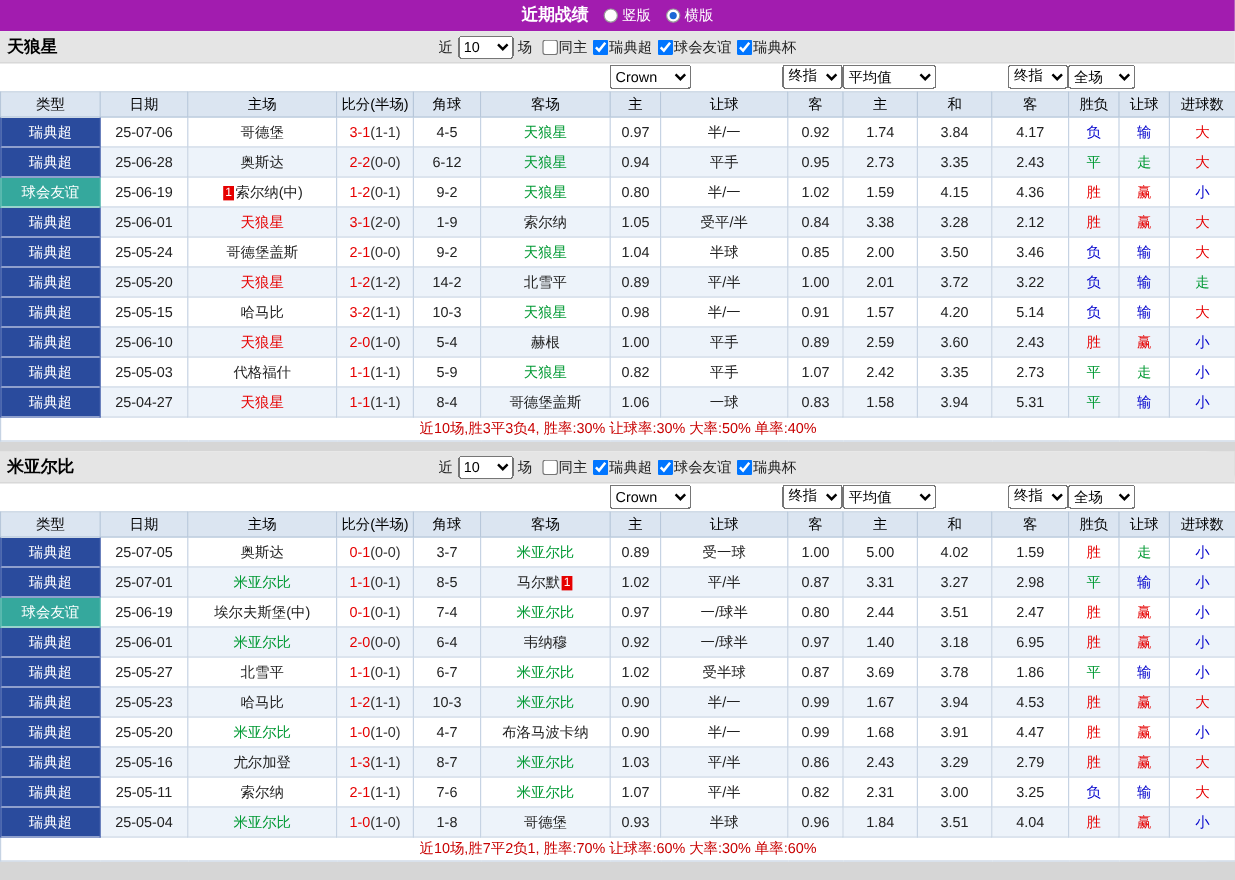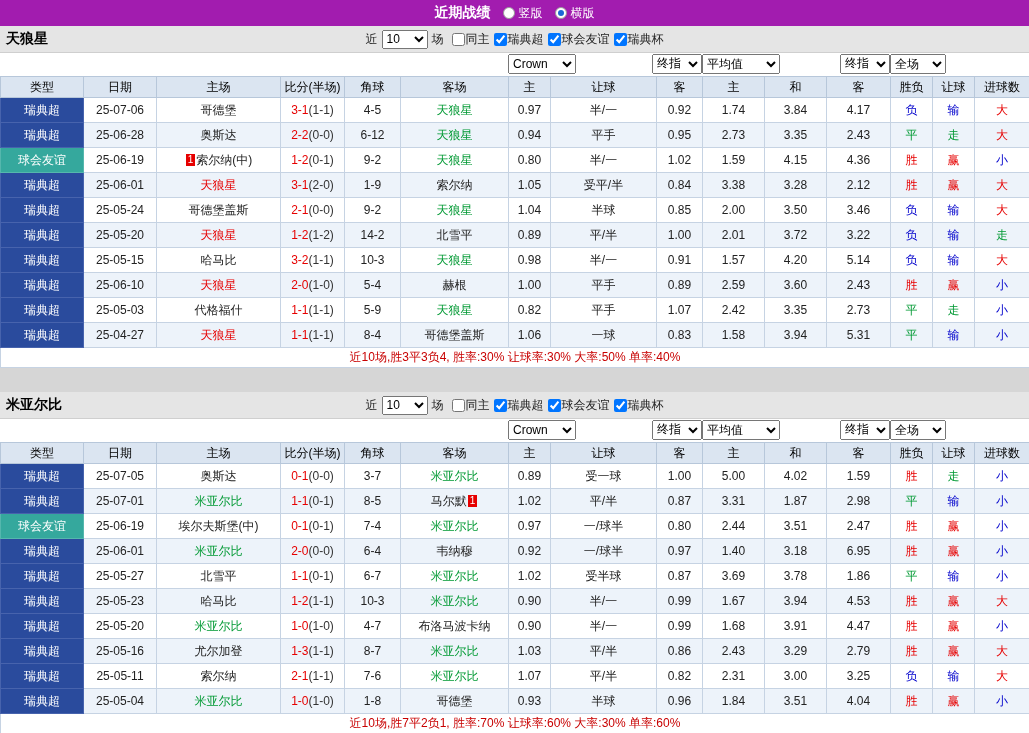--- a/index.html
+++ b/index.html
@@ -22,21 +22,21 @@
   .radio-circle {
     width:12px; height:12px; border-radius:50%;
     background:#fff; border:1px solid #9a9a9a; position:relative; display:inline-block;
   }
   .radio-circle.selected::after{
     content:""; position:absolute; left:2px; top:2px;
     width:6px; height:6px; border-radius:50%; background:#1b66d6;
   }
 
   .section { background:#fff; }
-  .section + .section { margin-top:24px;border-radius:25px; }
+  .section + .section { margin-top:8px;border-radius:25px; }
 
   
   .team-bar {
     height:27px; background:#e5e5e5; border-bottom:1px solid #cfcfcf;
     display:flex; align-items:center; position:relative;
   }
   .team-name { font-weight:bold; font-size:14px; color:#000; padding-left:6px; }
   .filters {
     position:absolute; left:0; right:0;
     display:flex; align-items:center; justify-content:center; gap:4px;
@@ -457,21 +457,21 @@
             <td class="type-league">瑞典超</td>
             <td>25-07-01</td>
             <td><span class="c-g team-link">米亚尔比</span></td>
             <td><span class="c-r">1-1</span><span class="half">(0-1)</span></td>
             <td>8-5</td>
             <td><span class="c-k team-link">马尔默</span><span class="badge">1</span></td>
             <td>1.02</td>
             <td>平/半</td>
             <td>0.87</td>
             <td>3.31</td>
-            <td>1.87</td>
+            <td>3.27</td>
             <td>2.98</td>
             <td class="c-g">平</td>
             <td class="c-b">输</td>
             <td class="c-b">小</td>
           </tr>
           <tr>
             <td class="type-friendly">球会友谊</td>
             <td>25-06-19</td>
             <td><span class="c-k team-link">埃尔夫斯堡(中)</span></td>
             <td><span class="c-r">0-1</span><span class="half">(0-1)</span></td>

